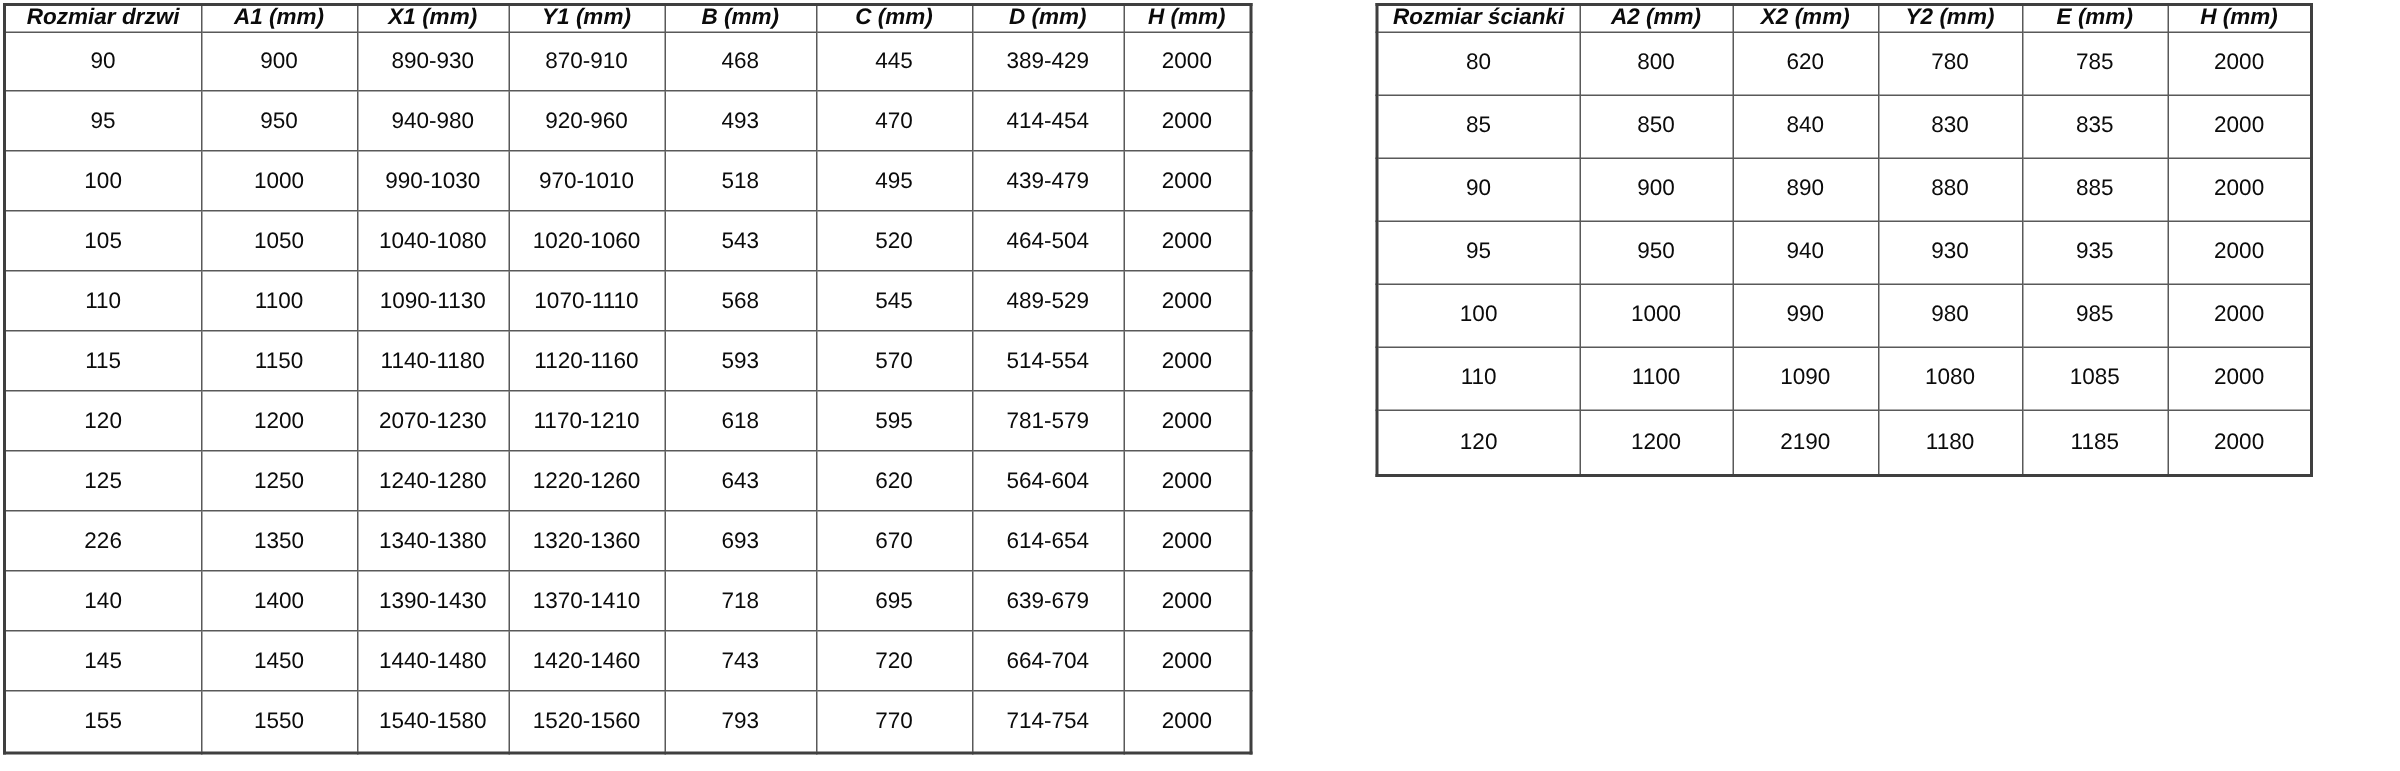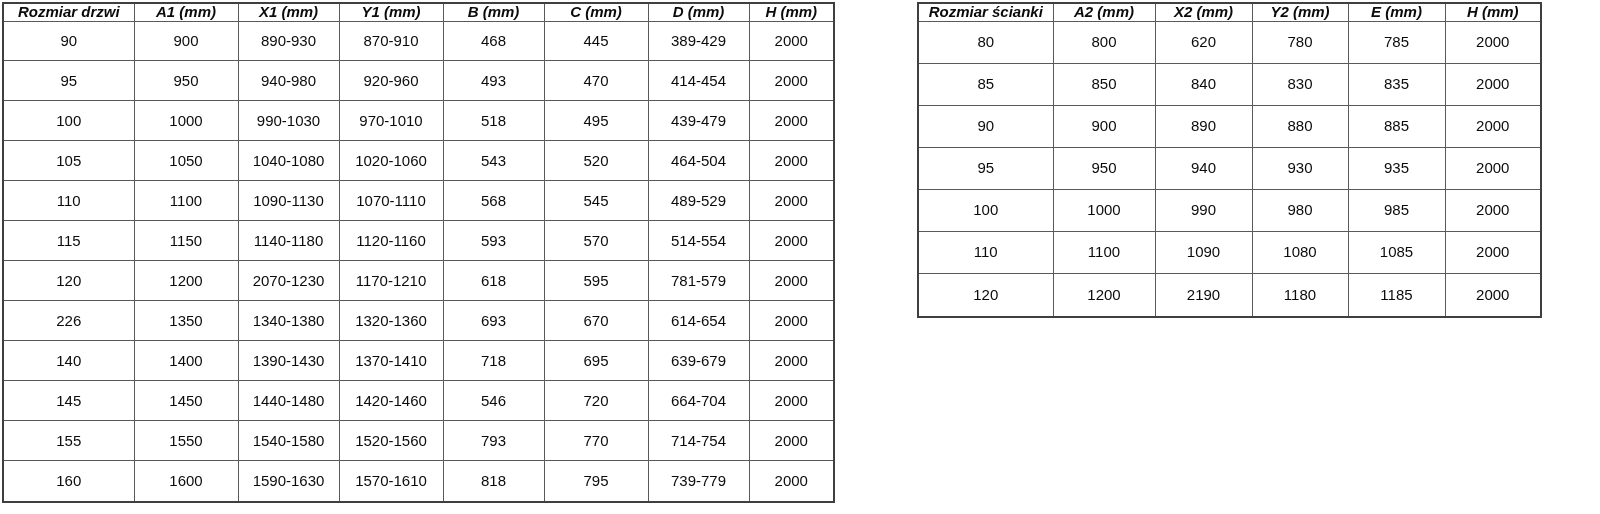--- a/index.html
+++ b/index.html
@@ -140,20 +140,30 @@
         <td>120</td>
         <td>1200</td>
         <td>2070-1230</td>
         <td>1170-1210</td>
         <td>618</td>
         <td>595</td>
         <td>781-579</td>
         <td>2000</td>
       </tr>
       <tr>
+        <td>125</td>
+        <td>1250</td>
+        <td>1240-1280</td>
+        <td>1220-1260</td>
+        <td>643</td>
+        <td>620</td>
+        <td>564-604</td>
+        <td>2000</td>
+      </tr>
+      <tr>
         <td>226</td>
         <td>1350</td>
         <td>1340-1380</td>
         <td>1320-1360</td>
         <td>693</td>
         <td>670</td>
         <td>614-654</td>
         <td>2000</td>
       </tr>
       <tr>
@@ -164,43 +174,33 @@
         <td>718</td>
         <td>695</td>
         <td>639-679</td>
         <td>2000</td>
       </tr>
       <tr>
         <td>145</td>
         <td>1450</td>
         <td>1440-1480</td>
         <td>1420-1460</td>
-        <td>546</td>
+        <td>743</td>
         <td>720</td>
         <td>664-704</td>
         <td>2000</td>
       </tr>
       <tr>
         <td>155</td>
         <td>1550</td>
         <td>1540-1580</td>
         <td>1520-1560</td>
         <td>793</td>
         <td>770</td>
         <td>714-754</td>
-        <td>2000</td>
-      </tr>
-      <tr>
-        <td>160</td>
-        <td>1600</td>
-        <td>1590-1630</td>
-        <td>1570-1610</td>
-        <td>818</td>
-        <td>795</td>
-        <td>739-779</td>
         <td>2000</td>
       </tr>
     </tbody>
 </table>
 
 <table id="wall-table" class="spec-table">
   <colgroup>
     <col style="width:135px">
     <col style="width:102px">
     <col style="width:97px">

